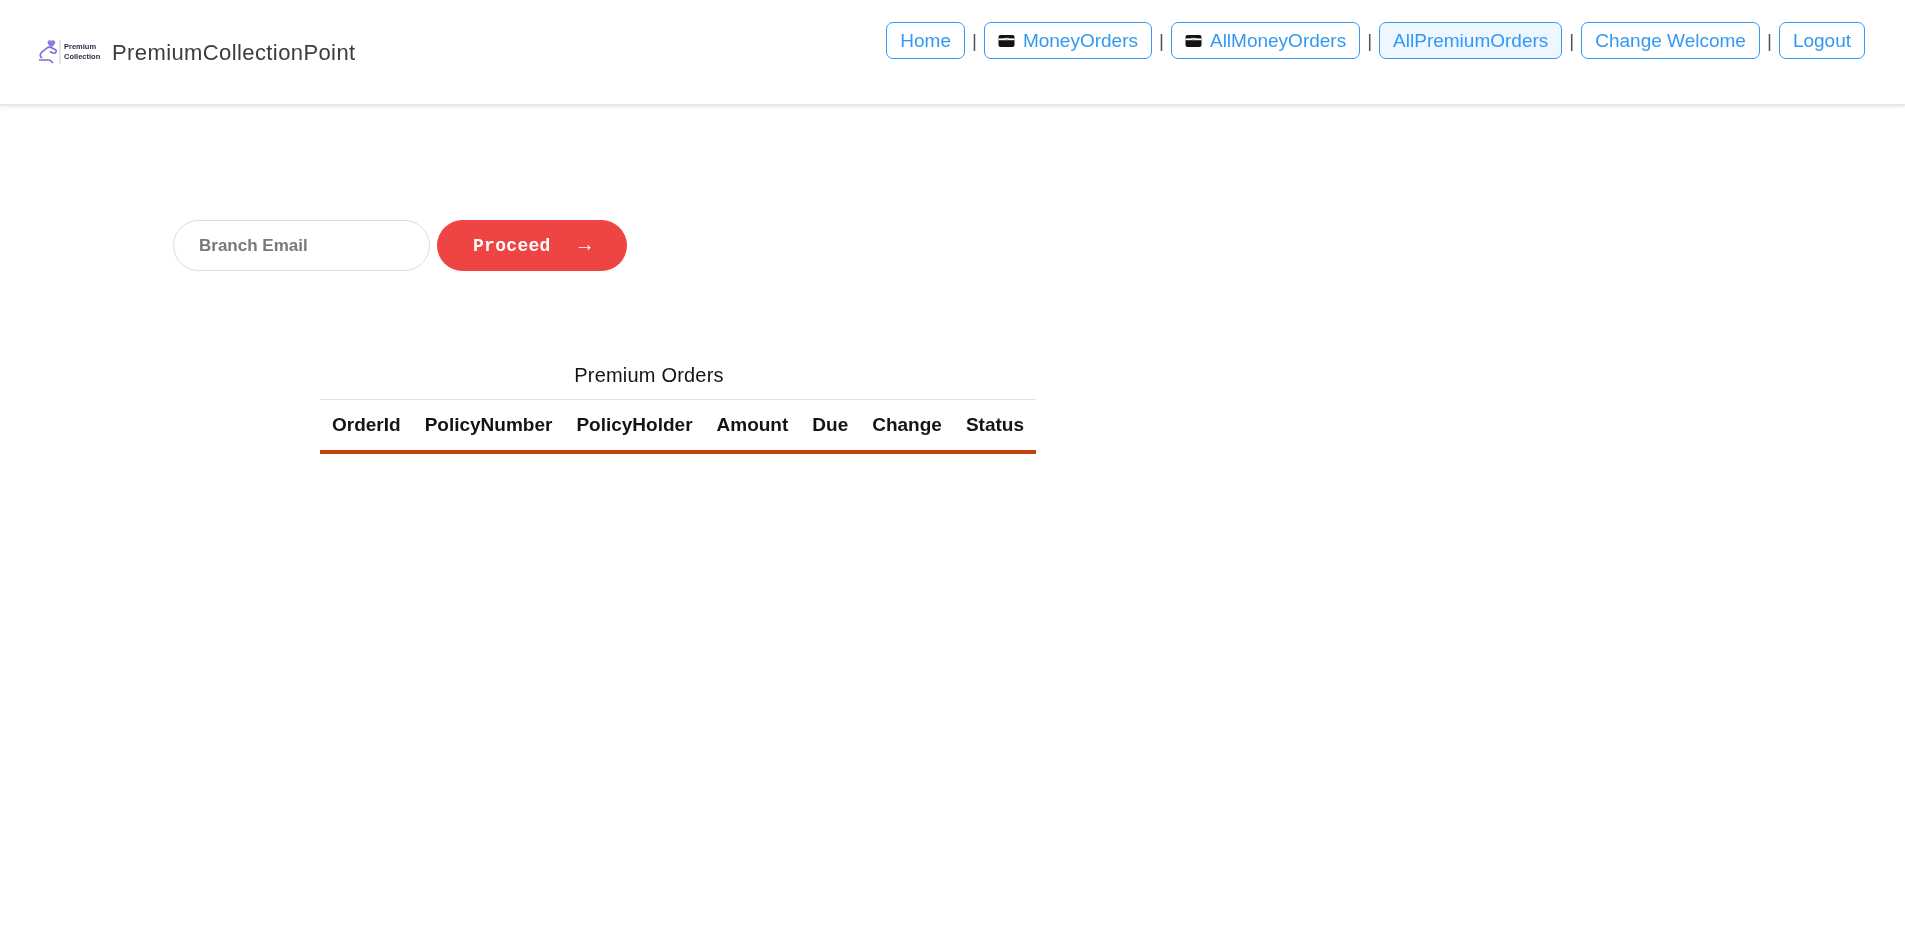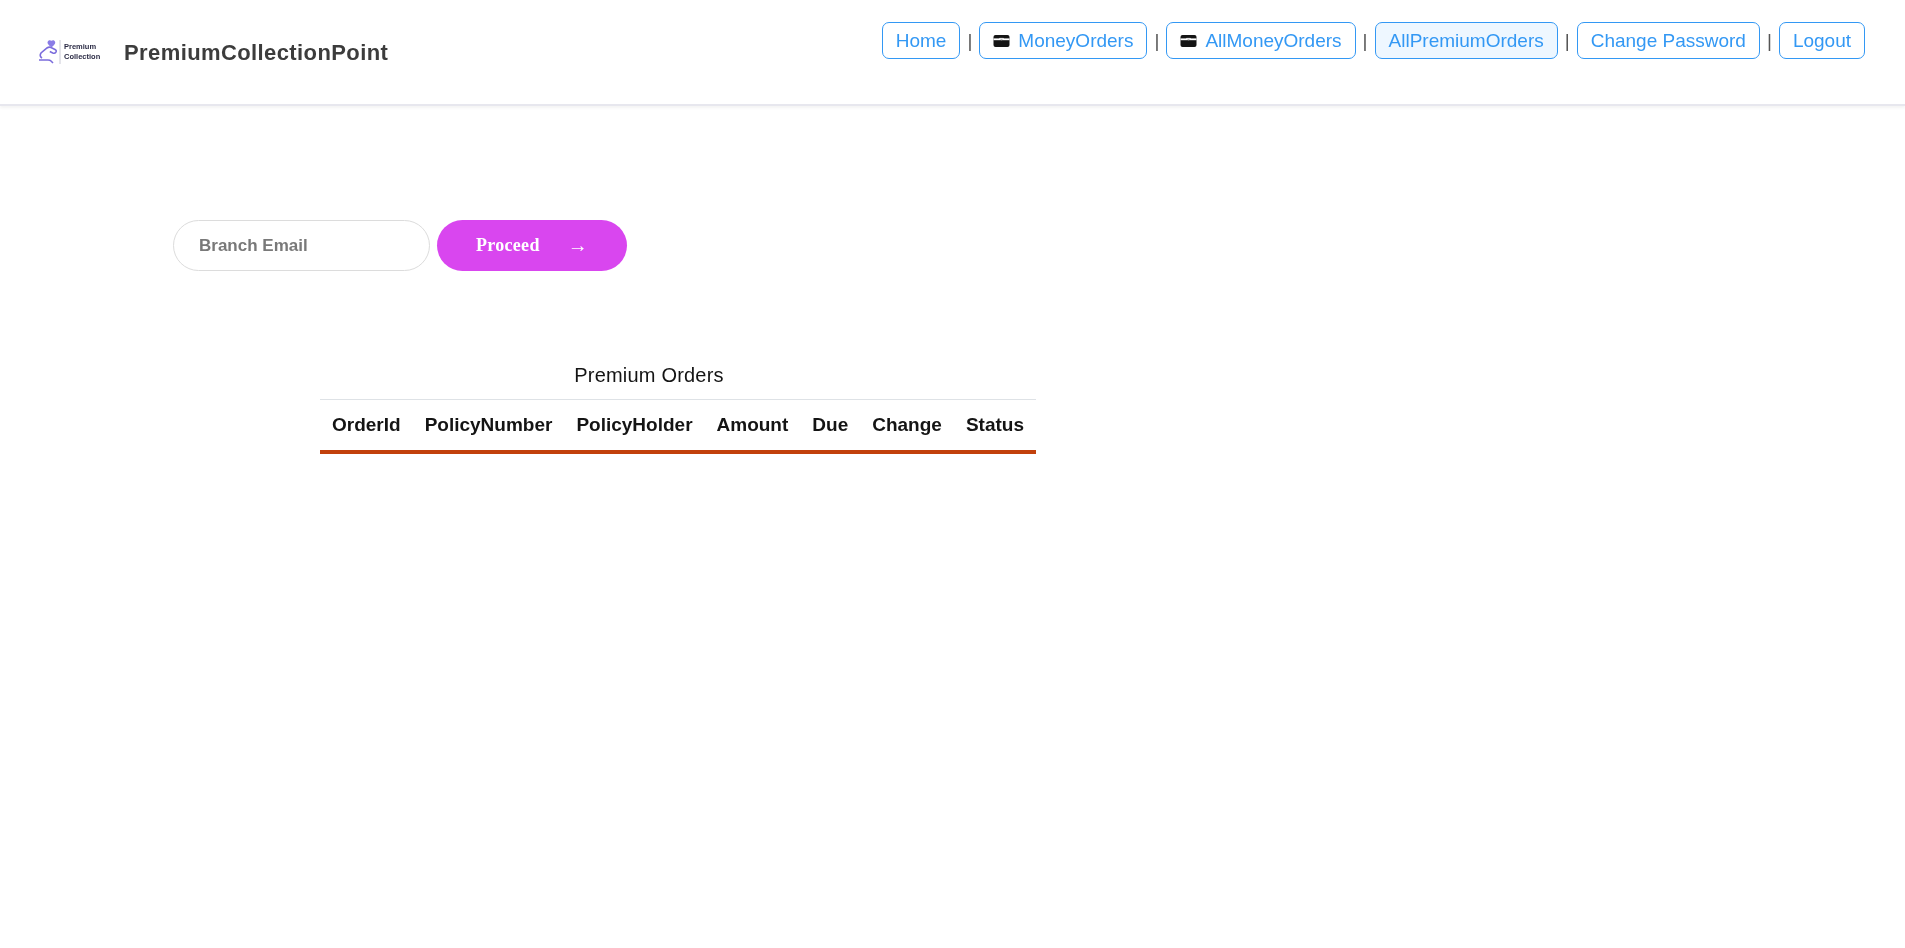--- a/index.html
+++ b/index.html
@@ -13,26 +13,26 @@
     background: #ffffff;
     display: flex;
     align-items: flex-start;
     padding: 0 40px 0 36px;
     border-bottom: 2px solid #e7e7ee;
     box-shadow: 0 2px 3px rgba(0,0,0,0.05);
   }
   .brand-wrap {
     display: flex;
     align-items: center;
-    gap: 24px;
+    gap: 12px;
     height: 106px;
   }
   .brand-title {
     font-size: 22px;
-    font-weight: 700;
+    font-weight: 400;
     color: #3c3c3c;
     letter-spacing: 0.4px;
     text-align: center;
   }
   .header-right {
     margin-left: auto;
     display: flex;
     flex-direction: row;
     align-items: flex-start;
     padding-top: 22px;
@@ -95,23 +95,23 @@
     font-weight: 700;
     color: #333333;
     outline: none;
   }
   .pill-input::placeholder { color: #797979; opacity: 1; }
   .proceed-btn {
     width: 190px;
     height: 51px;
     border: none;
     border-radius: 26px;
-    background: #d946ef;
+    background: #ef4444;
     color: #ffffff;
-    font-family: Liberation Serif, serif;
+    font-family: Liberation Mono, monospace;
     font-size: 18px;
     font-weight: 700;
     letter-spacing: 0.3px;
     display: inline-flex;
     align-items: center;
     justify-content: center;
     gap: 28px;
     cursor: pointer;
   }
   .proceed-arrow { font-size: 20px; font-weight: 400; }
@@ -185,21 +185,21 @@
           <rect x="0.5" y="4.4" width="16" height="1.8" fill="#ffffff"></rect>
           <path d="M6.5 4.4 a2.2 2.2 0 0 0 4 0 z" fill="#141414" stroke="#ffffff" stroke-width="0.9"></path>
         </svg>
         <span>AllMoneyOrders</span>
       </button>
       <span class="nav-sep">|</span>
 
       <button class="nav-btn active">AllPremiumOrders</button>
       <span class="nav-sep">|</span>
 
-      <button class="nav-btn">Change Password</button>
+      <button class="nav-btn">Change Welcome</button>
       <span class="nav-sep">|</span>
 
       <button class="nav-btn">Logout</button>
     </div>
   </div>
 </div>
 
 <div class="form-row">
   <input class="pill-input" type="text" placeholder="Branch Email" style="">
   <button class="proceed-btn">

